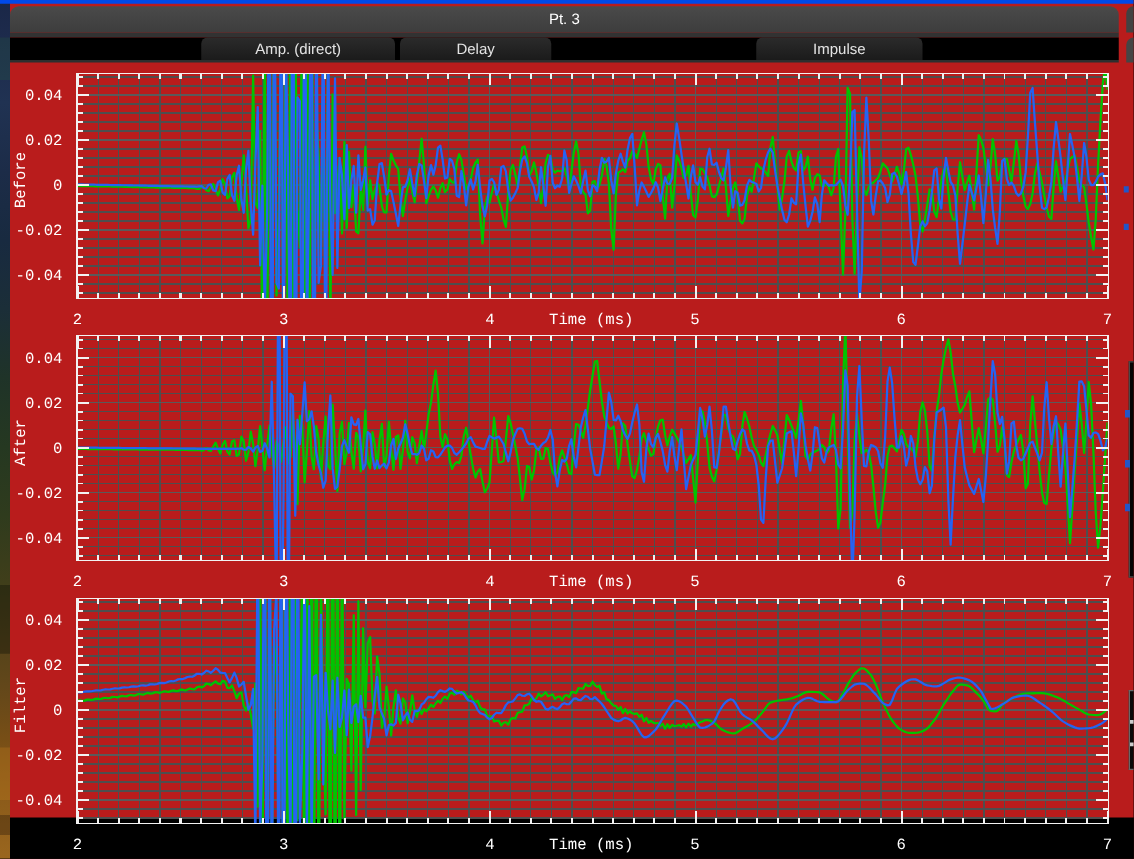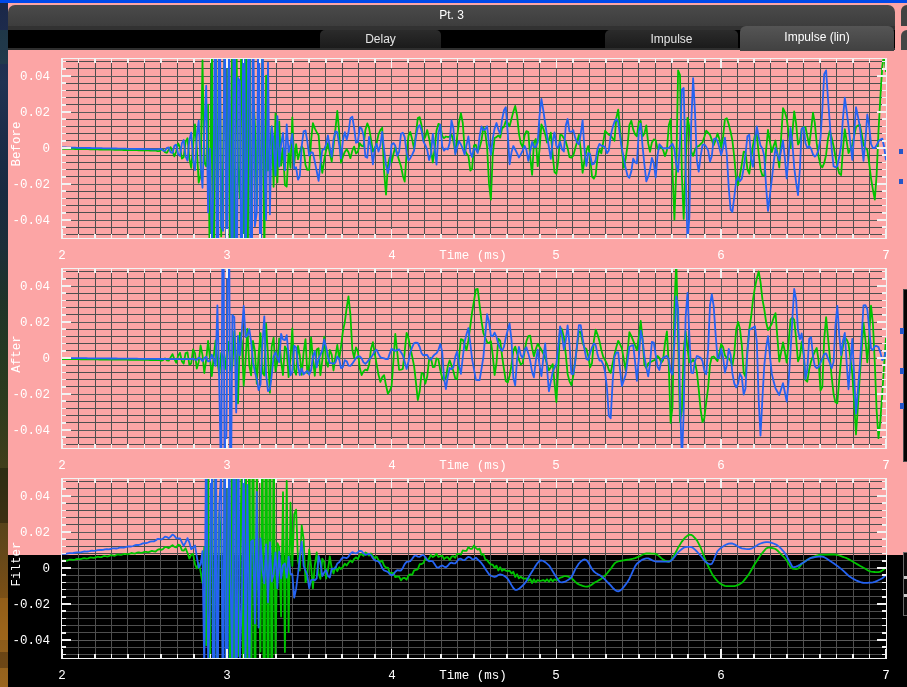--- a/index.html
+++ b/index.html
@@ -1,15 +1,15 @@
 <!DOCTYPE html>
 <html><head><meta charset="utf-8"><style>
 *{margin:0;padding:0;box-sizing:border-box}
 html,body{width:907px;height:687px;background:#000;overflow:hidden;font-family:"Liberation Sans",sans-serif}
-#stage{position:relative;width:907px;height:555px;background:#fca5a5}
+#stage{position:relative;width:907px;height:654px;background:#b91c1c}
 #wall{position:absolute;left:0;top:0;width:8px;height:687px;background:linear-gradient(180deg,#1a2747 0%,#1e2c4e 6%,#203252 12%,#1c2c48 20%,#182a40 28%,#1b2e38 36%,#1f3328 44%,#253821 52%,#2f3b1d 60%,#403e1a 68%,#52421a 74%,#63471a 80%,#774e16 86%,#8a5a1a 92%,#9a661e 100%)}
 #topbar{position:absolute;left:0;top:0;width:907px;height:3px;background:#0049e8}
 #titlebar{position:absolute;left:8px;top:5px;width:887px;height:21px;background:linear-gradient(180deg,#4a4a4a,#3d3d3d);border-radius:7px 7px 0 0;color:#fff;font-size:12px;text-align:center;line-height:21px}
 #tbar2{position:absolute;left:8px;top:26px;width:887px;height:4px;background:#323232}
 #tabrow{position:absolute;left:8px;top:30px;width:887px;height:18px;background:#000}
 .tab{position:absolute;top:0;height:18px;background:linear-gradient(180deg,#2b2b2b,#1b1b1b);border-radius:5px 5px 0 0;color:#e4e4e4;font-size:12px;text-align:center;line-height:18px}
 #tabline{position:absolute;left:8px;top:48px;width:887px;height:2px;background:#2e2e2e}
 #seltab{position:absolute;left:740px;top:26px;width:154px;height:25px;background:linear-gradient(180deg,#555555,#414141);border-radius:6px 6px 0 0;color:#fff;font-size:12px;text-align:center;line-height:22px;z-index:3}
 #rwin1{position:absolute;left:901px;top:5px;width:6px;height:21px;background:#424242;border-radius:7px 0 0 0}
 #rwin2{position:absolute;left:901px;top:30px;width:6px;height:20px;background:#454545;border-radius:6px 0 0 0}
@@ -20,24 +20,24 @@
 <div id="wall"></div>
     <div style="position:absolute;left:0;top:468px;width:8px;height:55px;background:rgba(10,12,5,0.35)"></div>
     <div style="position:absolute;left:0;top:598px;width:8px;height:42px;background:rgba(190,120,30,0.35)"></div>
     <div style="position:absolute;left:0;top:652px;width:8px;height:16px;background:rgba(20,10,5,0.3)"></div>
     <div style="position:absolute;left:0;top:30px;width:8px;height:34px;background:rgba(40,90,60,0.25)"></div>
 <div id="topbar"></div>
 <div id="titlebar">Pt. 3</div>
 <div id="tbar2"></div>
 <div id="tabline"></div>
 <div id="tabrow">
+<div class="tab" style="left:153px;width:155px">Amp. (direct)</div>
 <div class="tab" style="left:312px;width:121px">Delay</div>
 <div class="tab" style="left:597px;width:133px">Impulse</div>
 </div>
-<div id="seltab">Impulse (lin)</div>
 <div id="rwin1"></div>
 <div id="rwin2"></div>
 <div id="rbox"></div>
     <div style="position:absolute;left:903px;top:289px;width:4px;height:173px;border:1px solid #4a4a4a;border-right:none;background:#050505"></div>
 <div class="bfrag" style="left:899px;top:149px"></div>
 <div class="bfrag" style="left:899px;top:179px"></div>
     <div class="bfrag" style="left:900px;top:328px;height:6px"></div>
     <div class="bfrag" style="left:900px;top:368px;height:6px"></div>
     <div class="bfrag" style="left:900px;top:403px;height:6px"></div>
 <div class="bfrag" style="left:904px;top:576px;width:3px;height:3px;background:#cccccc"></div>

